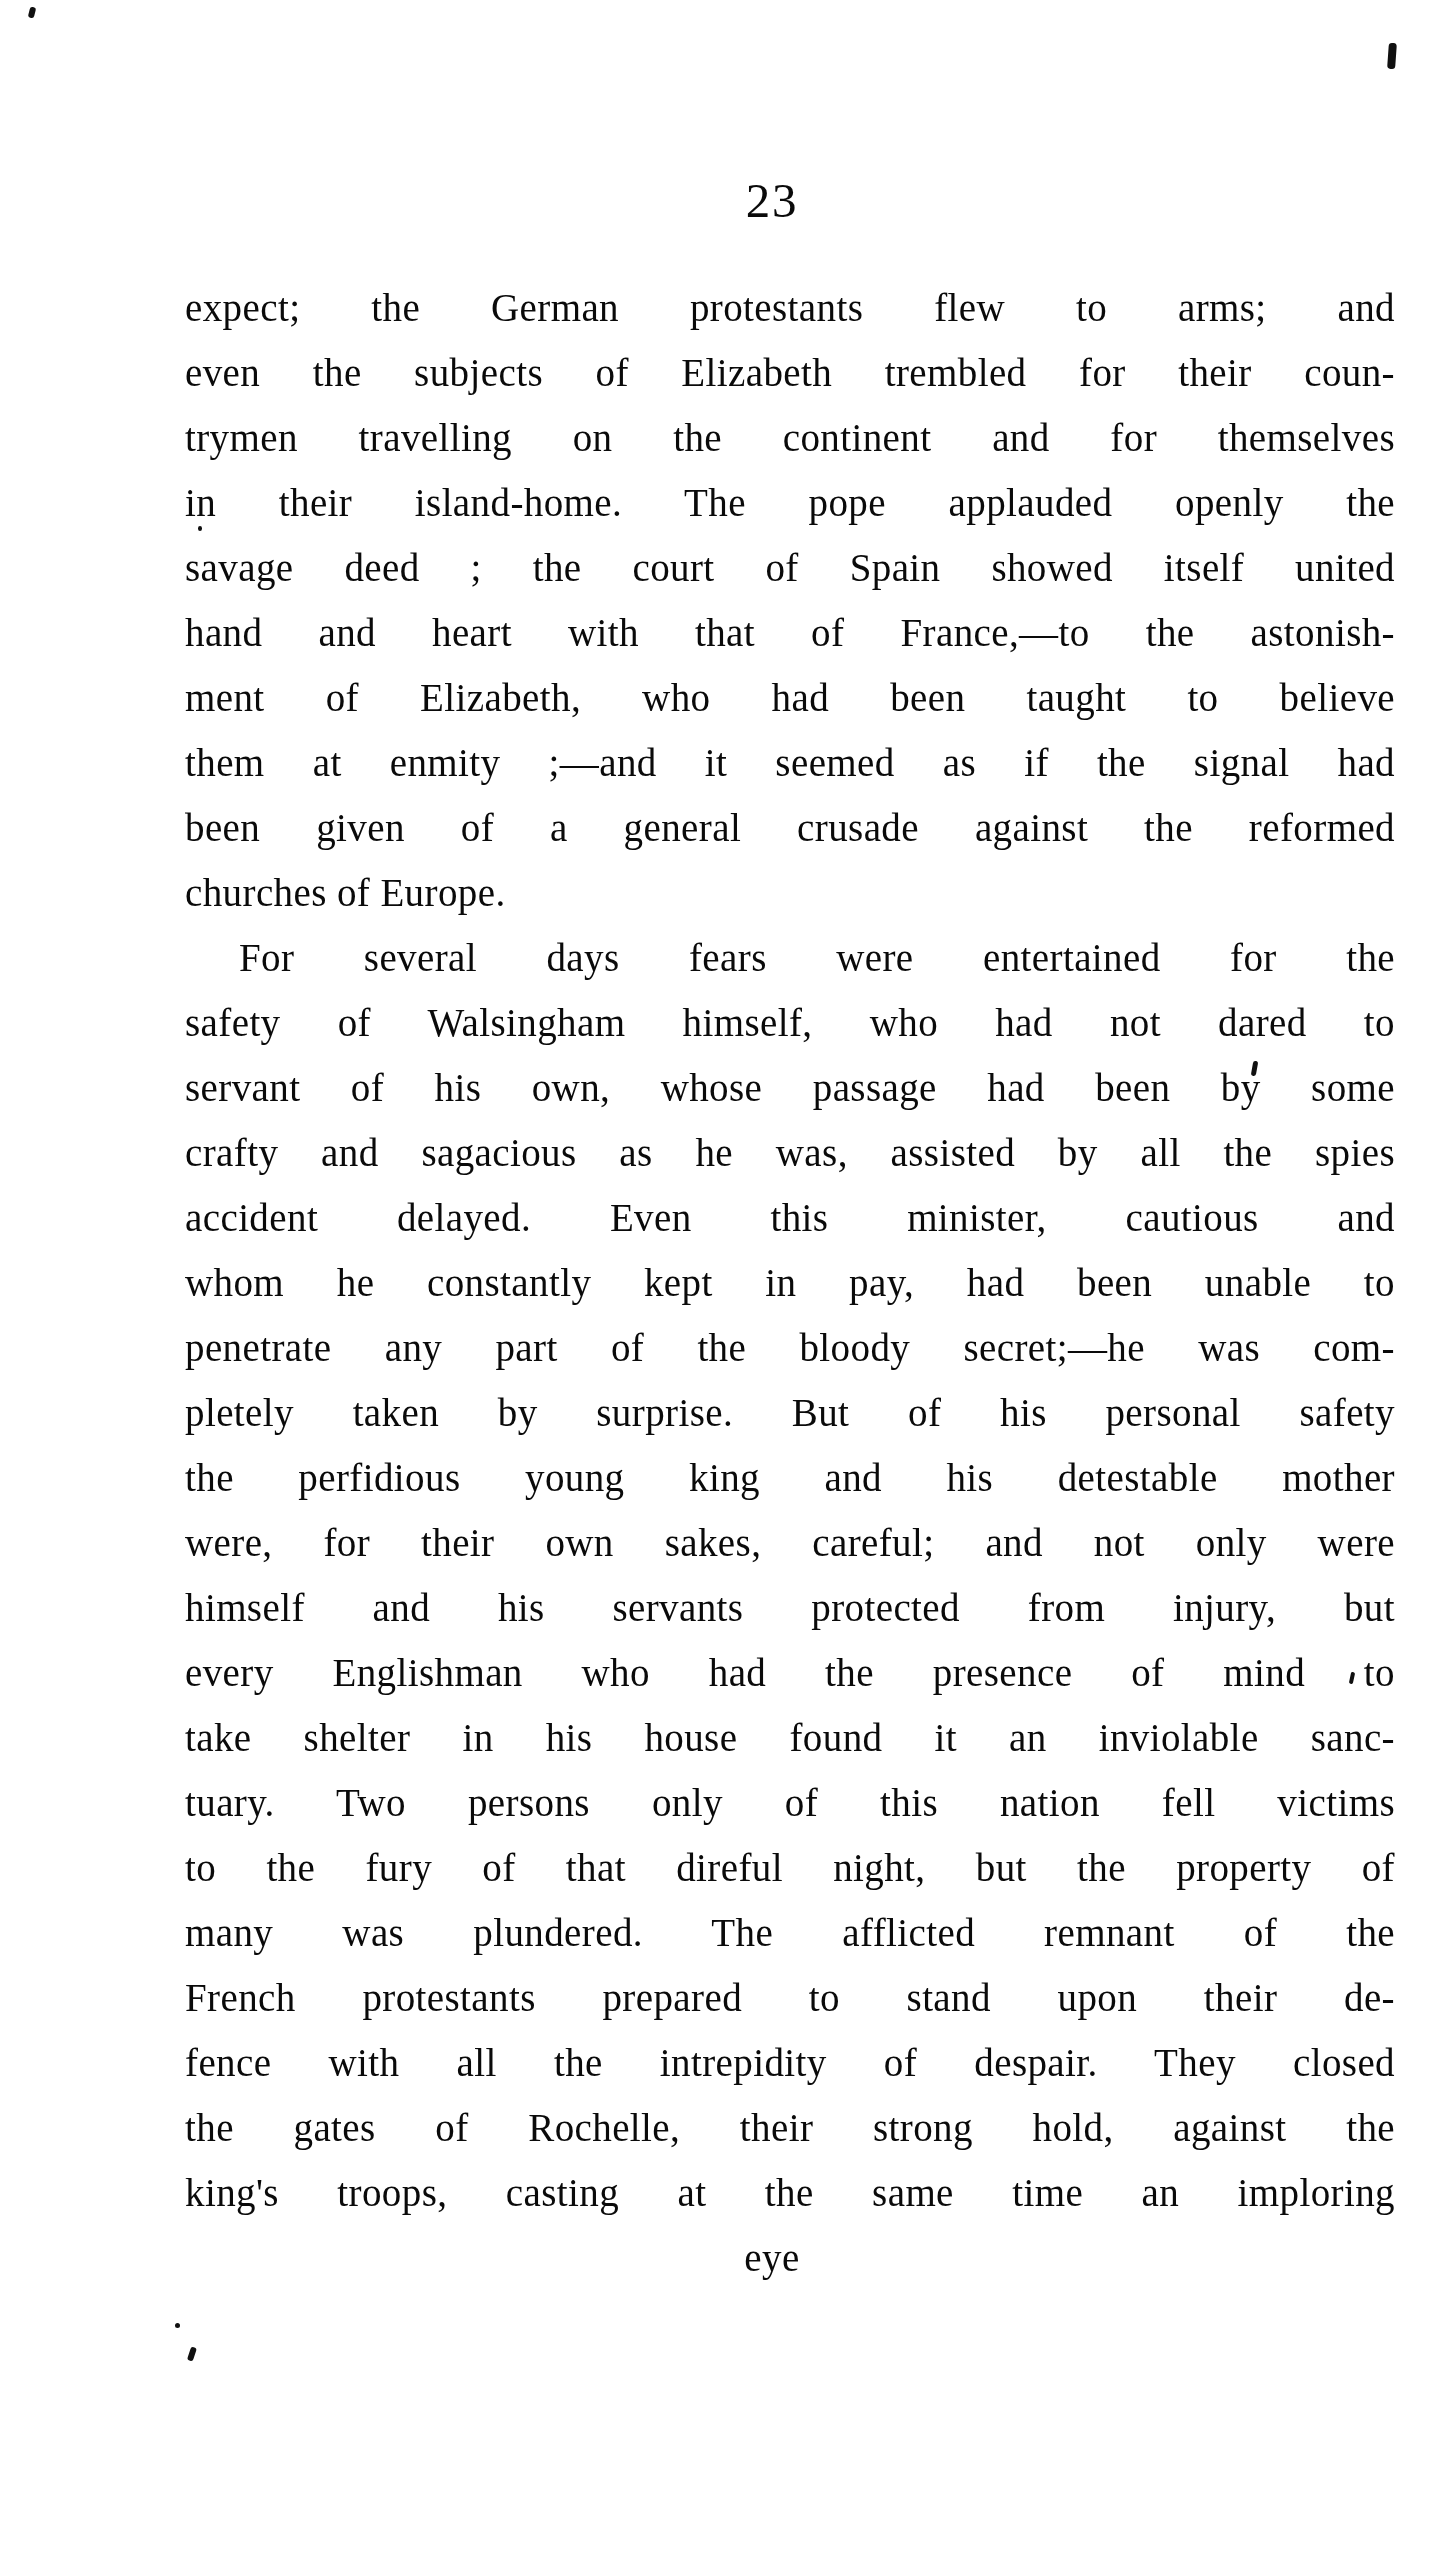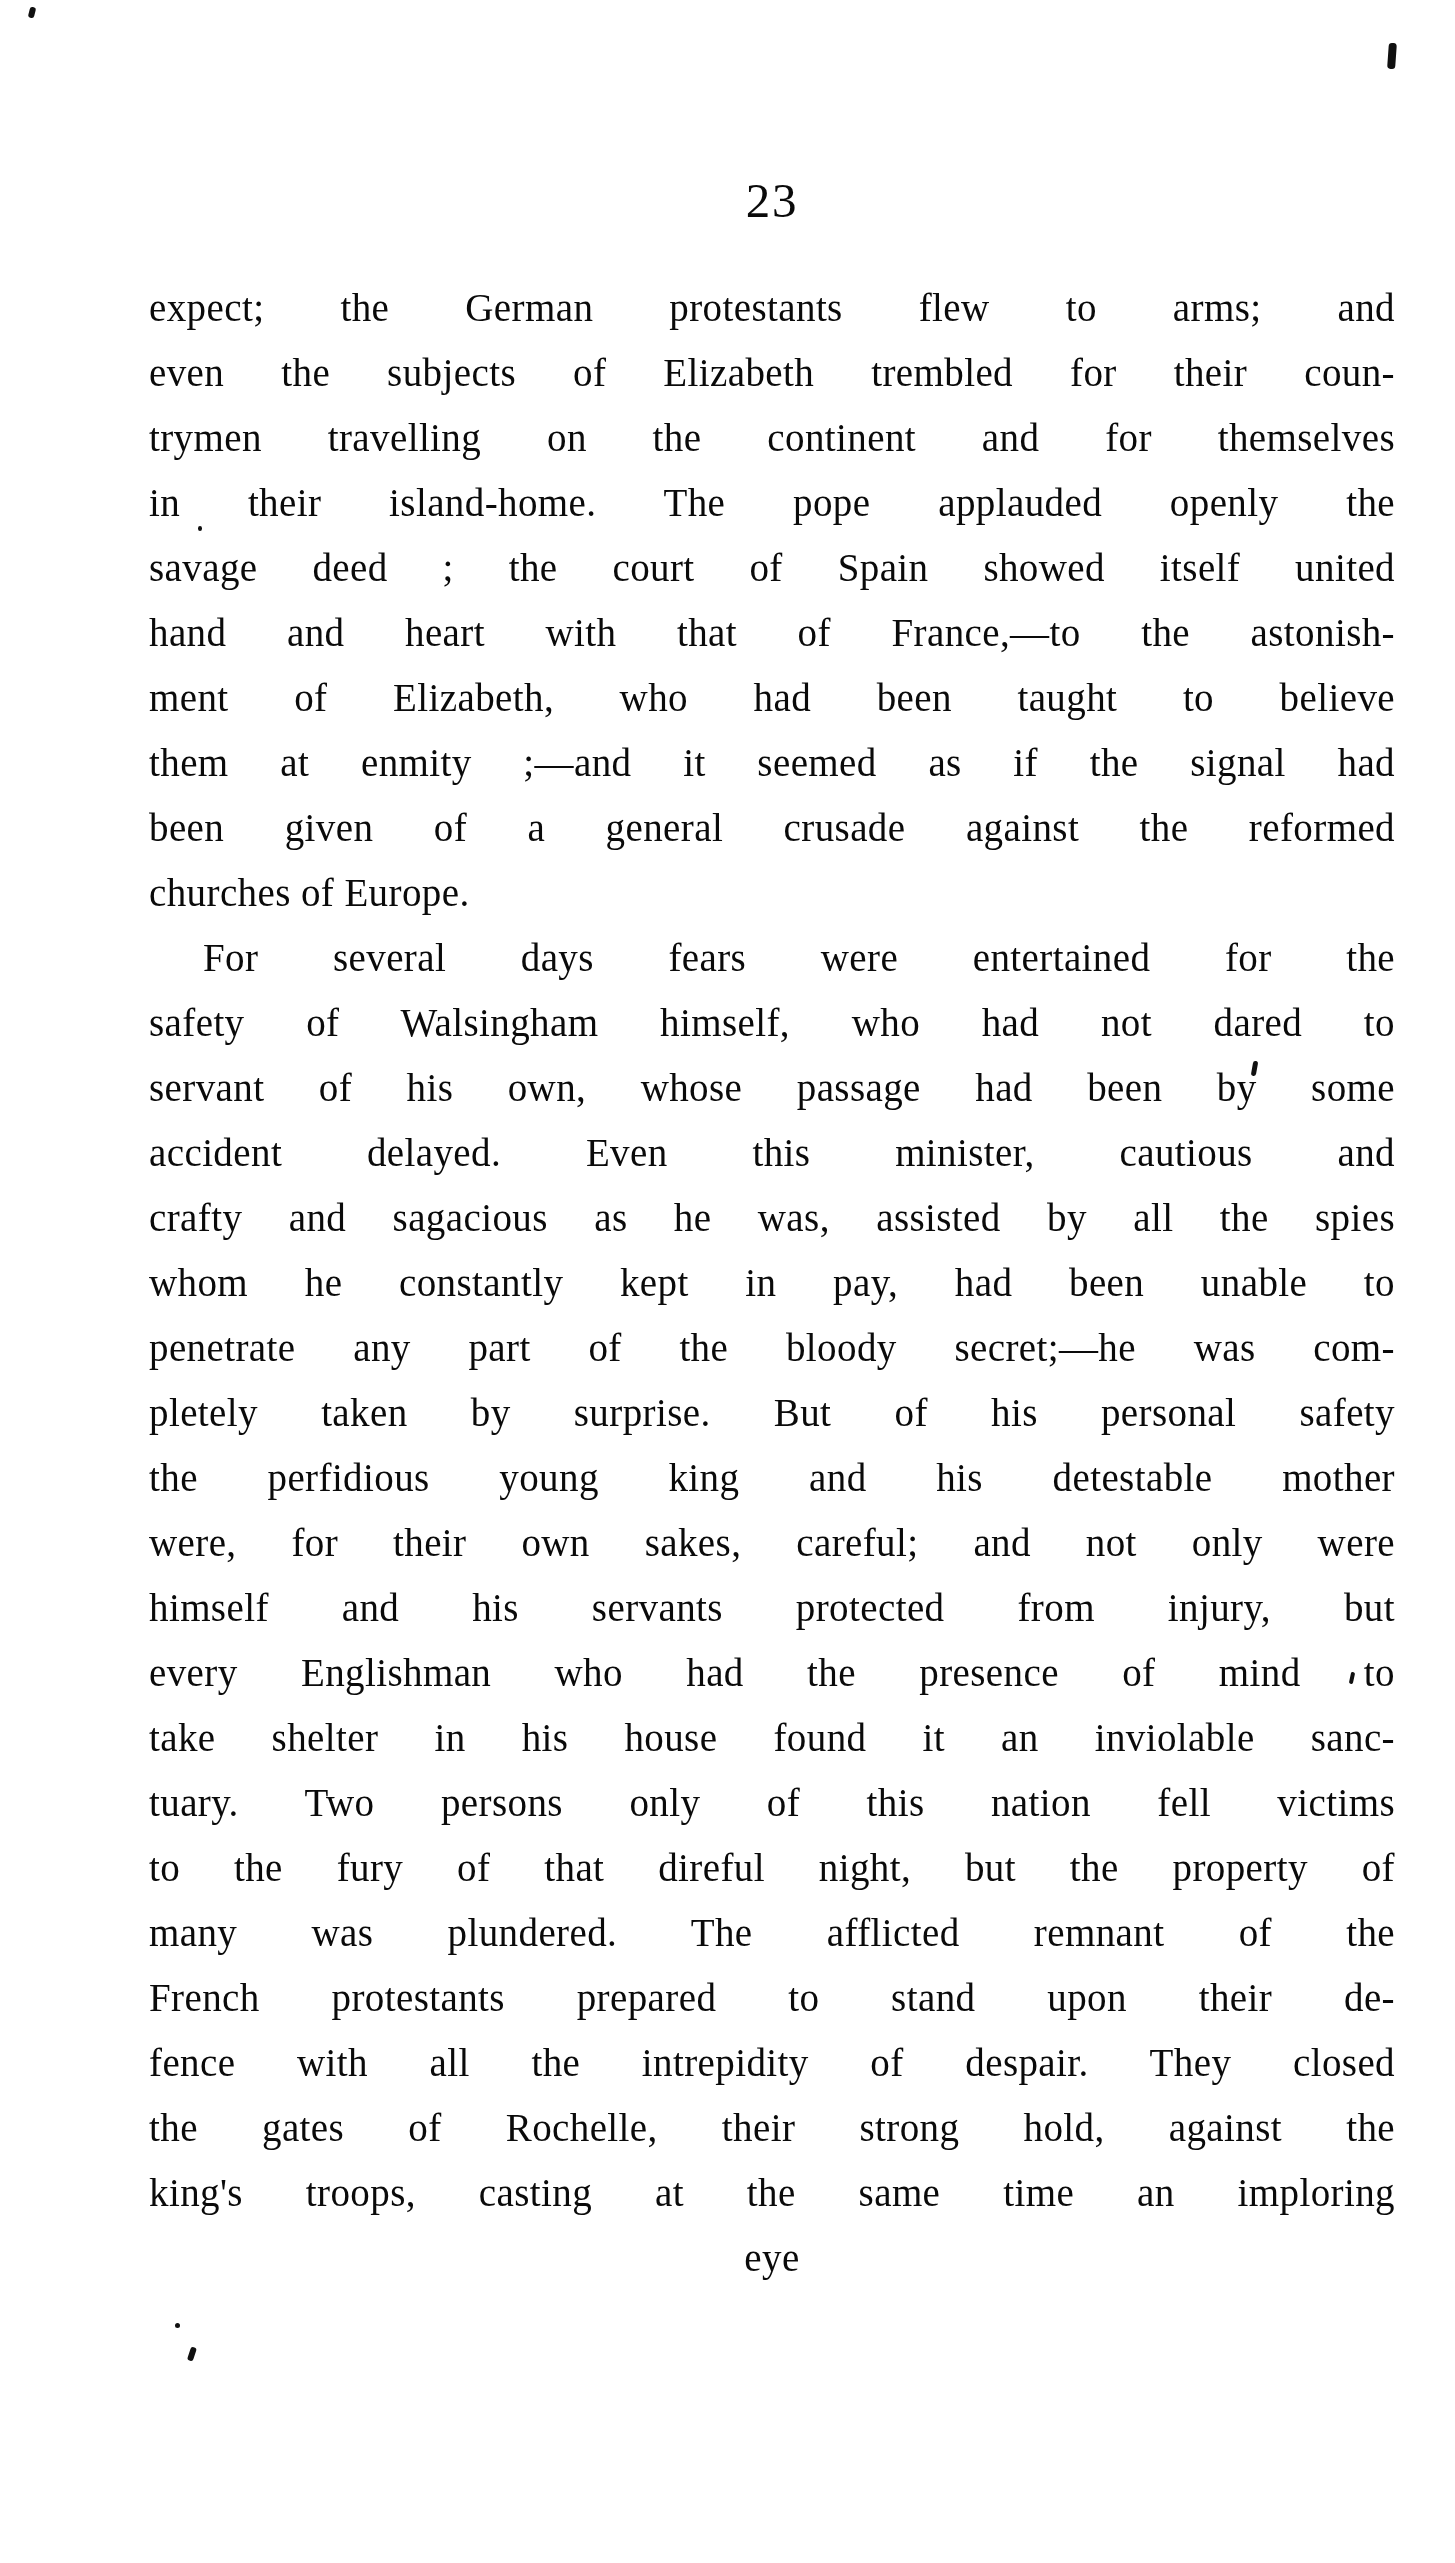--- a/index.html
+++ b/index.html
@@ -22,20 +22,21 @@
     text-align: center;
     font-size: 49px;
     line-height: 51px;
     letter-spacing: 1.7px;
     margin-bottom: 49px;
   }
   .body-text {
     font-size: 39px;
     line-height: 65px;
     letter-spacing: 0.4px;
+    margin-left: 36px;
   }
   .line {
     text-align: justify;
     text-align-last: justify;
     -moz-text-align-last: justify;
     white-space: normal;
     height: 65px;
     overflow: visible;
   }
   .line.last {
@@ -77,22 +78,22 @@
       <div class="line">in their island-home.  The pope applauded openly the</div>
       <div class="line">savage deed ;  the court of Spain showed itself united</div>
       <div class="line">hand and heart with that of France,—to the astonish-</div>
       <div class="line">ment of Elizabeth, who had been taught to believe</div>
       <div class="line">them at enmity ;—and it seemed as if the signal had</div>
       <div class="line">been given of a general crusade against the reformed</div>
       <div class="line last">churches of Europe.</div>
       <div class="line indent">For several days fears were entertained for the</div>
       <div class="line">safety of Walsingham himself, who had not dared to</div>
       <div class="line">servant of his own, whose passage had been by some</div>
+      <div class="line">crafty and sagacious as he was, assisted by all the spies</div>
       <div class="line">accident delayed.  Even this minister, cautious and</div>
-      <div class="line">crafty and sagacious as he was, assisted by all the spies</div>
       <div class="line">whom he constantly kept in pay, had been unable to</div>
       <div class="line">penetrate any part of the bloody secret;—he was com-</div>
       <div class="line">pletely taken by surprise.  But of his personal safety</div>
       <div class="line">the perfidious young king and his detestable mother</div>
       <div class="line">were, for their own sakes, careful; and not only were</div>
       <div class="line">himself and his servants protected from injury, but</div>
       <div class="line">every Englishman who had the presence of mind to</div>
       <div class="line">take shelter in his house found it an inviolable sanc-</div>
       <div class="line">tuary.  Two persons only of this nation fell victims</div>
       <div class="line">to the fury of that direful night, but the property of</div>

